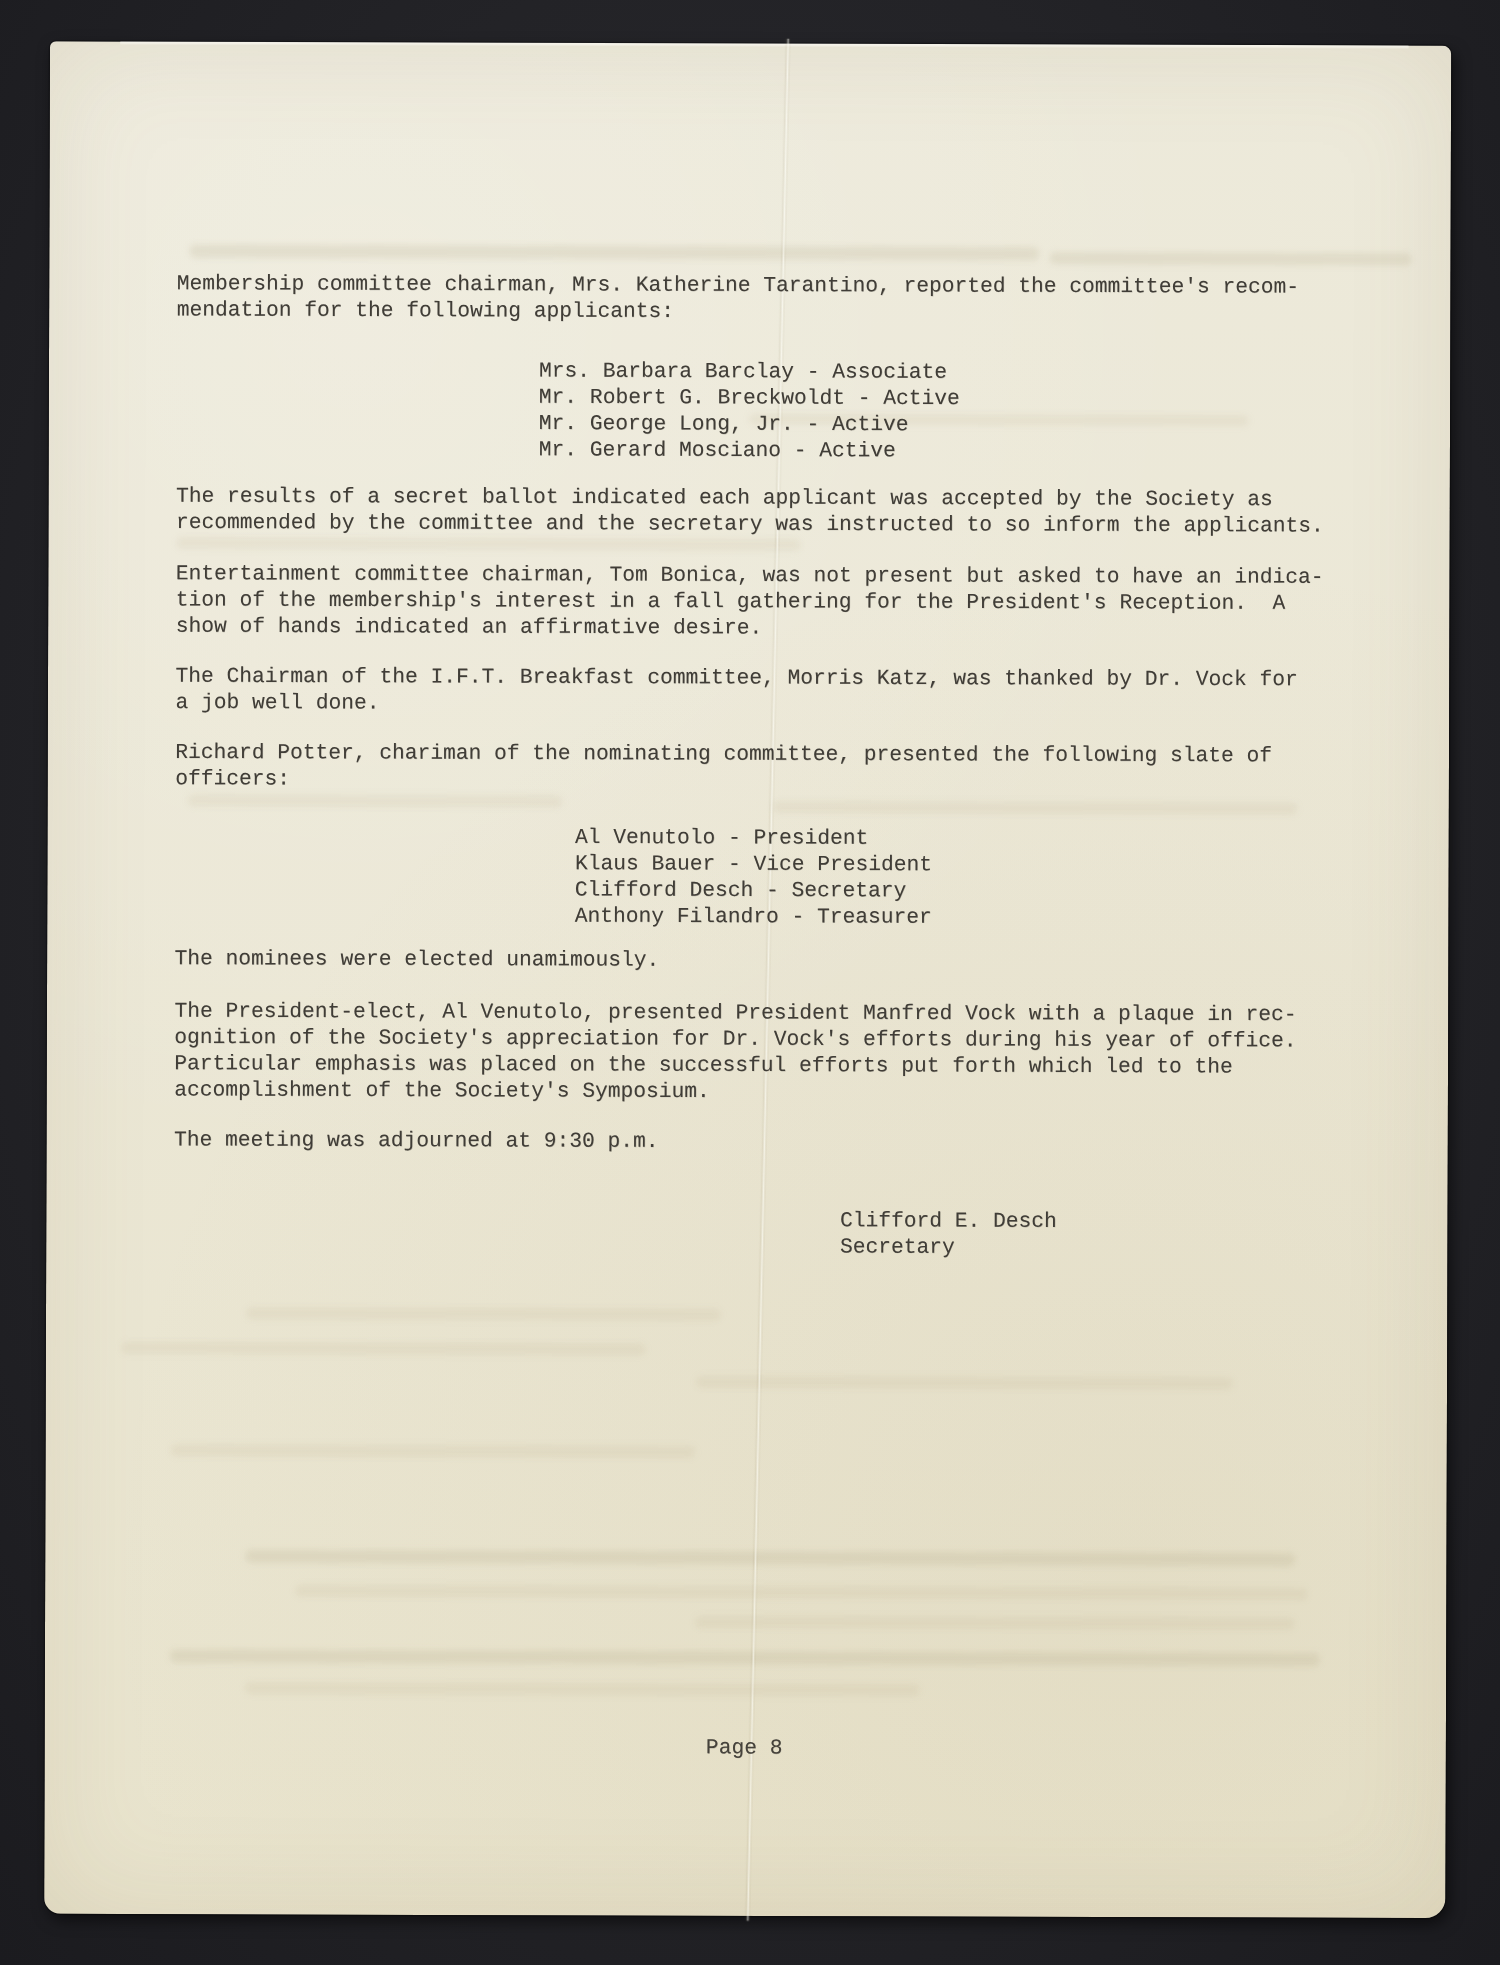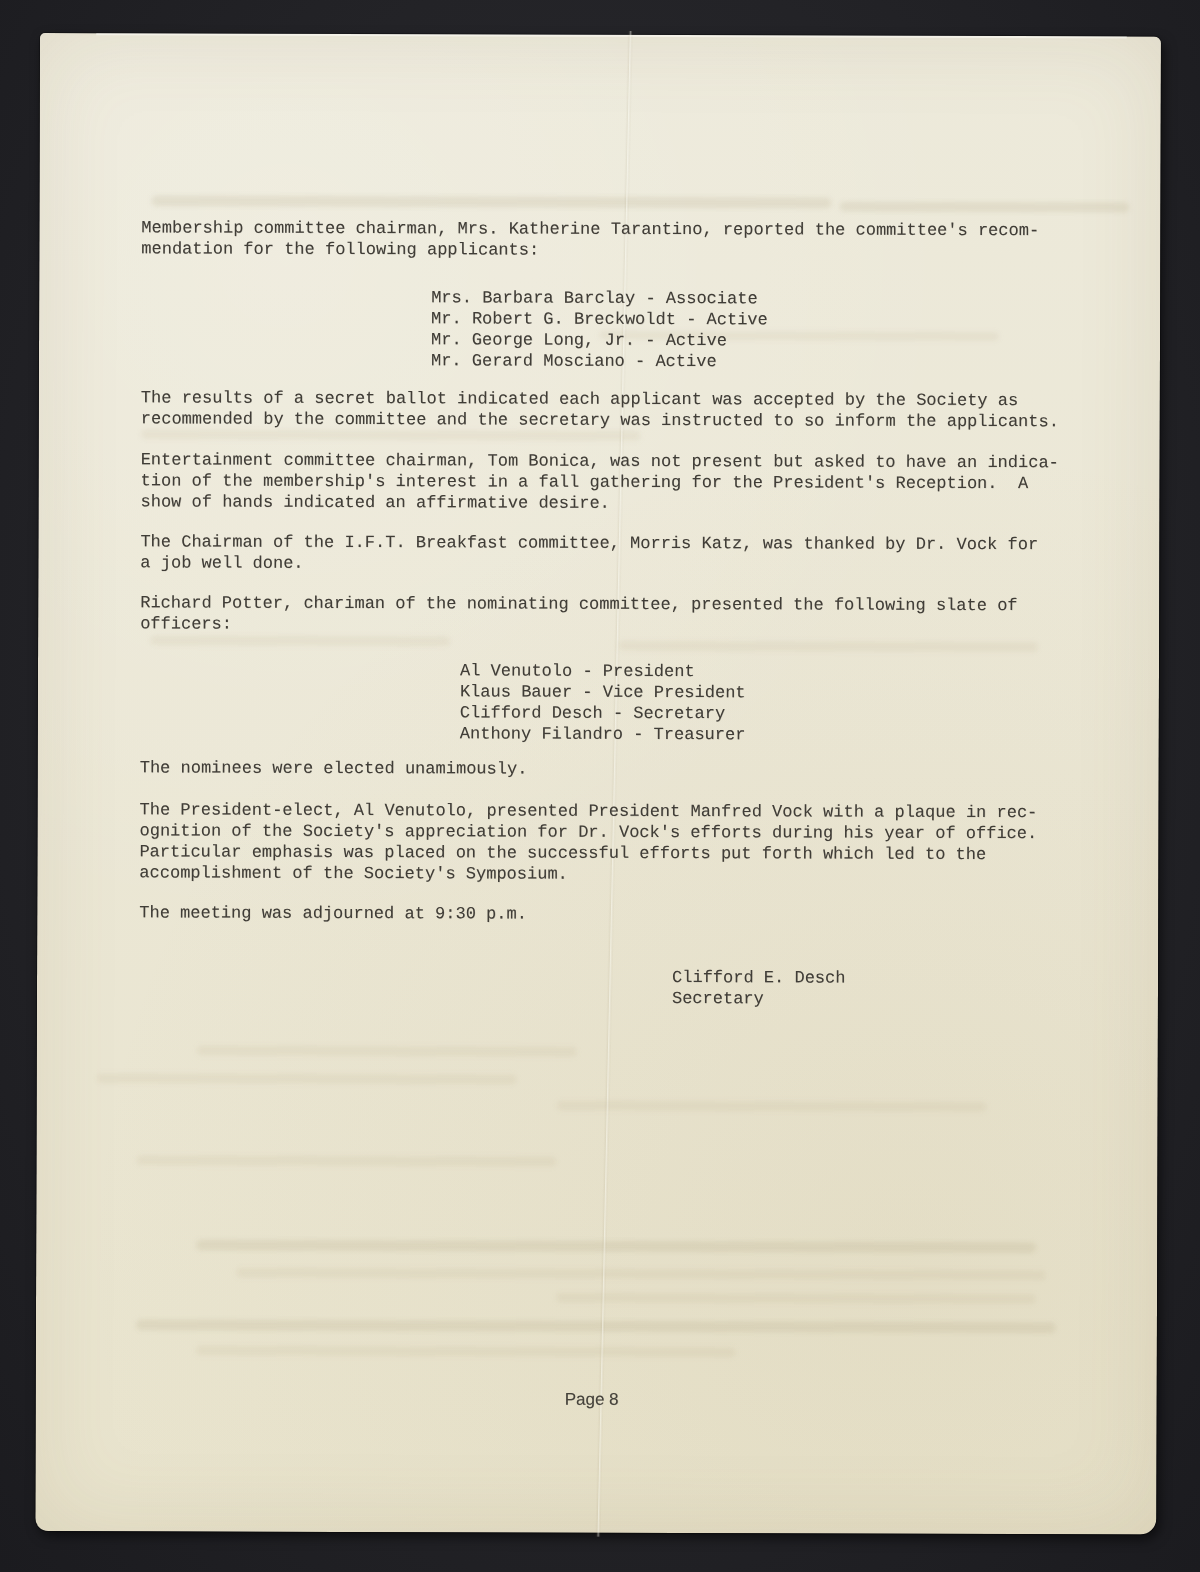--- a/index.html
+++ b/index.html
@@ -87,21 +87,21 @@
   .mt-p7  { margin-top: 21px; }
   .mt-p8  { margin-top: 19px; }
   .mt-sig { margin-top: 42px; }
   .ind-app { padding-left: 290px; }
   .ind-off { padding-left: 320px; }
   .ind-sig { padding-left: 533px; }
   .page-footer {
     position: absolute;
     left: 529px;
     top: 1354px;
-    font-family: Liberation Sans, sans-serif;
+    font-family: Liberation Mono, monospace;
     font-size: 17px;
     line-height: 21px;
     color: #45423b;
     white-space: pre;
     text-shadow: 0.3px 0.3px 0 rgba(64,60,52,0.30);
   }
 </style>
 </head>
 <body>
 

